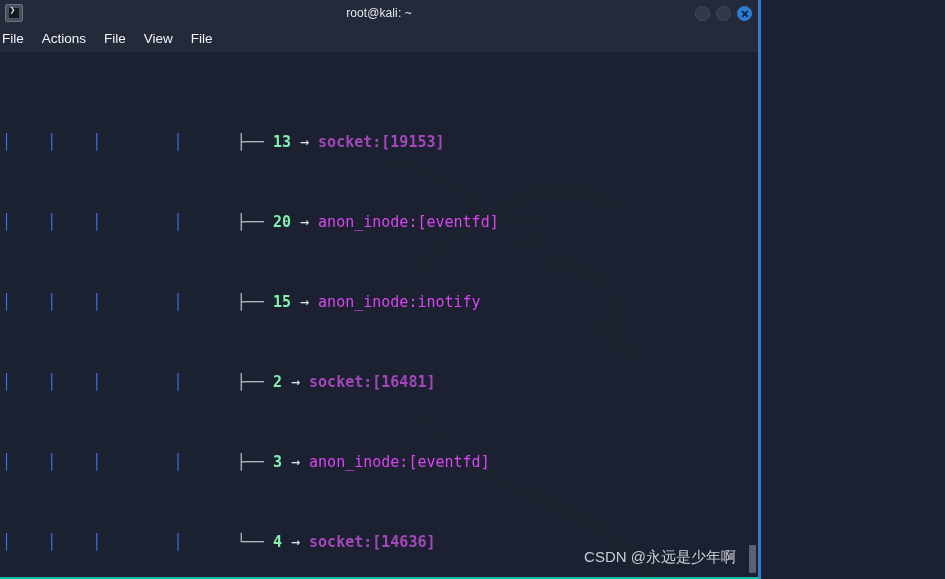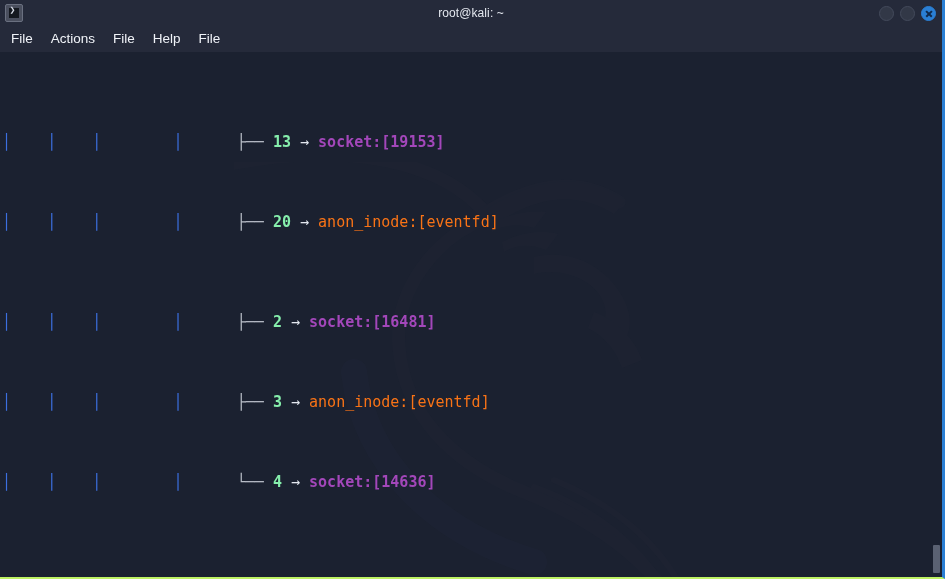--- a/index.html
+++ b/index.html
@@ -7,25 +7,25 @@
   html, body {
     width: 945px;
     height: 579px;
     overflow: hidden;
     background: #1b2130;
     font-family: "DejaVu Sans Mono", monospace;
   }
 
   #window {
     position: relative;
-    width: 945px;
+    width: 761px;
     height: 579px;
     background: #1b2130;
     border-right: 3px solid #2a7fd4;
-    border-bottom: 2px solid #bef264;
+    border-bottom: 2px solid #14b8a6;
     overflow: hidden;
   }
 
   
   #titlebar {
     position: relative;
     height: 26px;
     background: #252a3a;
     display: flex;
     align-items: center;
@@ -94,21 +94,21 @@
   }
   .wc.close::before { transform: rotate(45deg); }
   .wc.close::after  { transform: rotate(-45deg); }
 
   
   #menubar {
     height: 26px;
     background: #252a3a;
     display: flex;
     align-items: center;
-    padding-left: 11px;
+    padding-left: 2px;
     gap: 18px;
     flex: none;
   }
   .menu-item {
     font-family: "Liberation Sans", sans-serif;
     font-size: 13.5px;
     color: #f0f3f8;
     cursor: default;
     line-height: 1;
   }
@@ -142,21 +142,21 @@
     line-height: 20px;
     white-space: pre;
     color: #d6dae3;
     z-index: 2;
   }
   .row { height: 20px; }
 
   
   .c-cyan   { color: #86efac; font-weight: bold; }
   .c-purple { color: #a347ba; font-weight: bold; }
-  .c-white  { color: #f97316; }
+  .c-white  { color: #d946ef; }
   .c-tree   { color: #b9bec8; }
   .c-arrow  { color: #e4e8f0; }
 
   .guide { color: #3c6fe0; font-weight: bold; }
 
   
   #scrollbar {
     position: absolute;
     right: 0; top: 52px;
     width: 11px;
@@ -198,21 +198,21 @@
       <div class="wc"></div>
       <div class="wc"></div>
       <div class="wc close"></div>
     </div>
   </div>
 
   <div id="menubar">
     <span class="menu-item">File</span>
     <span class="menu-item">Actions</span>
     <span class="menu-item">File</span>
-    <span class="menu-item">Help</span>
+    <span class="menu-item">View</span>
     <span class="menu-item">File</span>
   </div>
 
   <div id="terminal">
 
     <svg id="dragon" viewBox="0 0 700 470" xmlns="http://www.w3.org/2000/svg">
       <g fill="none" stroke="#1f2433" stroke-width="13" stroke-linecap="round">
         <path d="M -40 10 C 120 -30 215 5 255 55"></path>
         <path d="M 255 55 C 200 75 160 130 165 185 C 170 250 215 300 290 330
                  C 360 358 425 400 455 470"></path>
@@ -235,20 +235,21 @@
       </g>
     </svg>
 
     <div id="screen">
 
       
       <div class="row"><span class="guide">│    │    │        │      </span><span class="c-tree">├── </span><span class="c-cyan">13</span><span class="c-arrow"> → </span><span class="c-purple">socket:[19153]</span></div>
 
       <div class="row"><span class="guide">│    │    │        │      </span><span class="c-tree">├── </span><span class="c-cyan">20</span><span class="c-arrow"> → </span><span class="c-white">anon_inode:[eventfd]</span></div>
 
+      <div class="row"><span class="guide">│    │    │        │      </span><span class="c-tree">├── </span><span class="c-cyan">15</span><span class="c-arrow"> → </span><span class="c-white">anon_inode:inotify</span></div>
 
       <div class="row"><span class="guide">│    │    │        │      </span><span class="c-tree">├── </span><span class="c-cyan">2</span><span class="c-arrow"> → </span><span class="c-purple">socket:[16481]</span></div>
 
       <div class="row"><span class="guide">│    │    │        │      </span><span class="c-tree">├── </span><span class="c-cyan">3</span><span class="c-arrow"> → </span><span class="c-white">anon_inode:[eventfd]</span></div>
 
       <div class="row"><span class="guide">│    │    │        │      </span><span class="c-tree">└── </span><span class="c-cyan">4</span><span class="c-arrow"> → </span><span class="c-purple">socket:[14636]</span></div>
 
       
       
 
@@ -275,14 +276,15 @@
       
       
 
     </div>
   </div>
 
   <div id="scrollbar">
     <div id="scroll-thumb"></div>
   </div>
 
+  <div id="csdn">CSDN @永远是少年啊</div>
 
 </div>
 
 </body></html>

